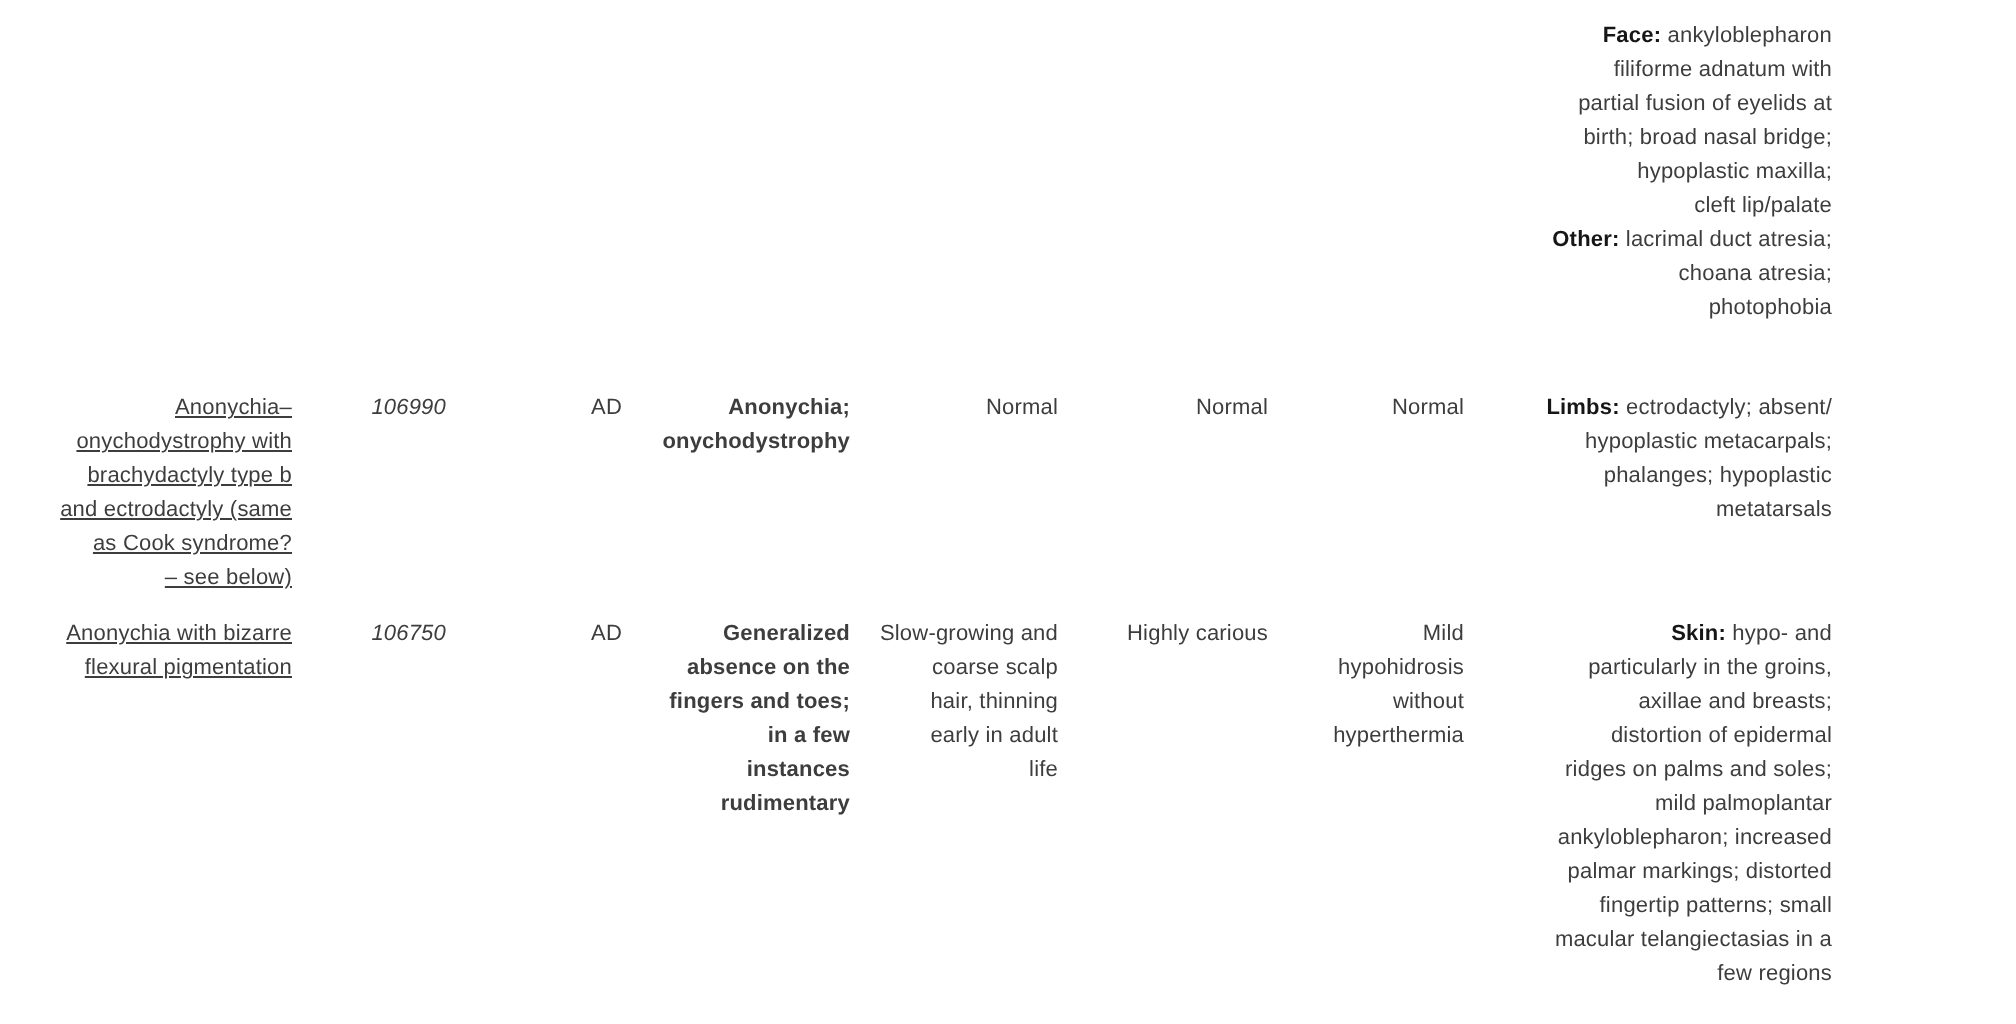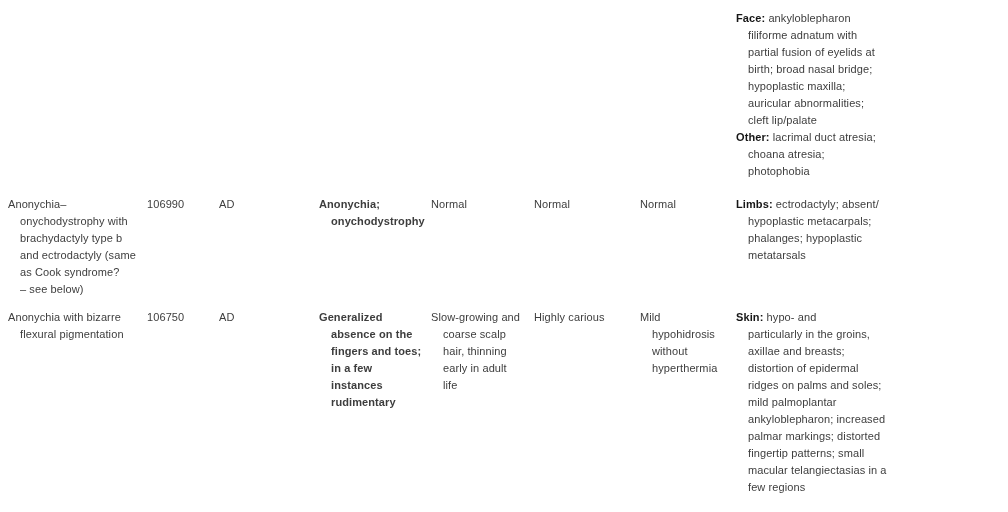--- a/index.html
+++ b/index.html
@@ -20,34 +20,35 @@
     color: #3d3d3d;
   }
   .table-row {
     position: absolute;
     left: 0;
     width: 100%;
   }
   .cell {
     position: absolute;
     top: 0;
+    text-align: right;
   }
   .line {
     white-space: nowrap;
   }
   .line.indent {
     padding-left: 12px;
   }
   .lead {
     font-weight: bold;
     color: #161616;
   }
   
-  .cell-disorder    { left: 8px;   width: 138px; }
-  .cell-number      { left: 147px; width: 62px;  }
+  .cell-disorder    { left: 8px;   width: 138px; text-decoration: underline; }
+  .cell-number      { left: 161px; width: 62px; font-style: italic;  }
   .cell-inheritance { left: 219px; width: 92px;  }
   .cell-nails       { left: 319px; width: 106px; font-weight: bold; }
   .cell-hair        { left: 431px; width: 98px;  }
   .cell-teeth       { left: 534px; width: 100px; }
   .cell-sweating    { left: 640px; width: 92px;  }
   .cell-other       { left: 736px; width: 180px; }
   
   .row-idx-0 { top: 10px;  }
   .row-idx-1 { top: 196px; }
   .row-idx-2 { top: 309px; }
@@ -56,21 +57,20 @@
 <body>
 
 <div id="page">
     <div class="table-row row-idx-0">
       <div class="cell cell-other">
         <div class="line"><span class="lead">Face:</span> <span>ankyloblepharon</span></div>
         <div class="line indent"><span>filiforme adnatum with</span></div>
         <div class="line indent"><span>partial fusion of eyelids at</span></div>
         <div class="line indent"><span>birth; broad nasal bridge;</span></div>
         <div class="line indent"><span>hypoplastic maxilla;</span></div>
-        <div class="line indent"><span>auricular abnormalities;</span></div>
         <div class="line indent"><span>cleft lip/palate</span></div>
         <div class="line"><span class="lead">Other:</span> <span>lacrimal duct atresia;</span></div>
         <div class="line indent"><span>choana atresia;</span></div>
         <div class="line indent"><span>photophobia</span></div>
       </div>
     </div>
     <div class="table-row row-idx-1">
       <div class="cell cell-disorder">
         <div class="line"><span>Anonychia–</span></div>
         <div class="line indent"><span>onychodystrophy with</span></div>

